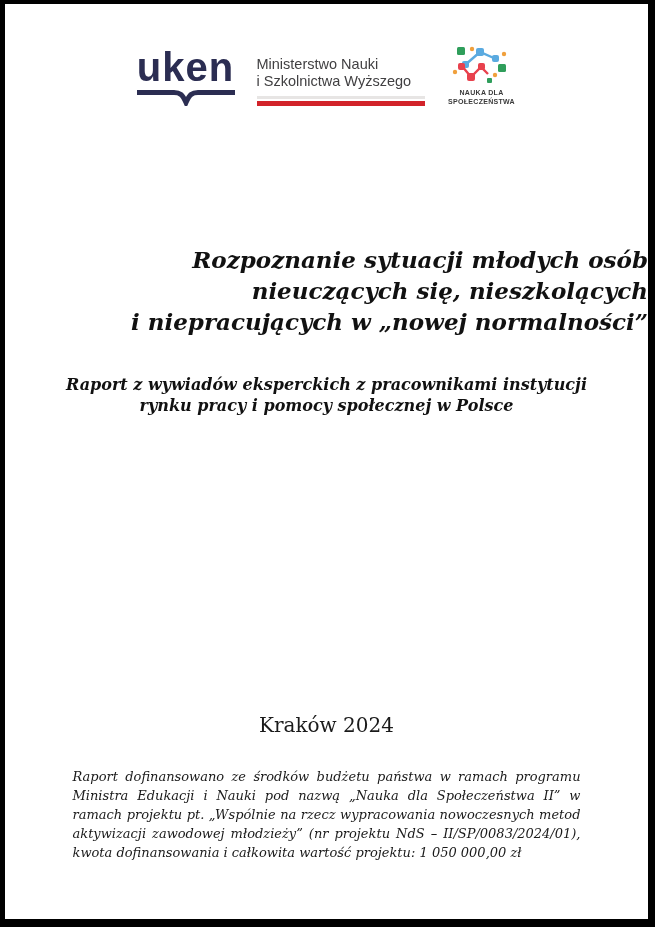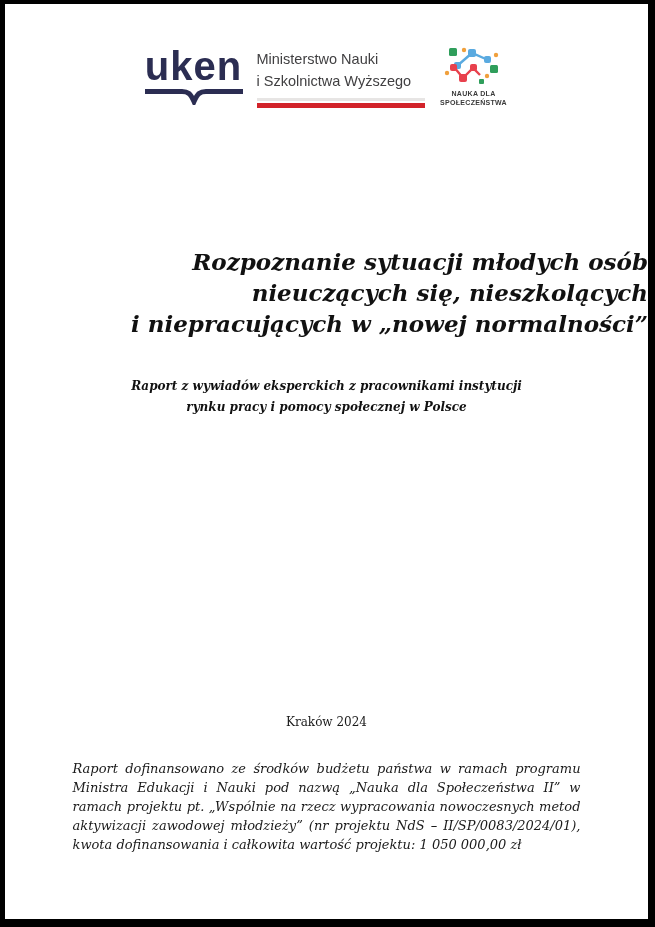--- a/index.html
+++ b/index.html
@@ -16,39 +16,39 @@
     border-width: 4px 7px 8px 5px;
     position: relative;
   }
   .pre { white-space: pre-line; }
 
   
   .header {
     margin-top: 38px;
     display: flex;
     justify-content: center;
-    align-items: center;
-    gap: 12px;
+    align-items: flex-end;
+    gap: 20px;
   }
   .uken-logo { width: 102px; padding-top: 2px; }
   .uken-word {
     font-weight: bold;
     font-size: 40px;
     line-height: 38px;
     letter-spacing: 1px;
     color: #2b2d52;
     text-align: center;
     font-family: "Liberation Sans", sans-serif;
   }
   .uken-book { display: block; margin-top: 3px; }
 
   .ministry { width: 168px; padding-top: 6px; }
   .ministry-name {
     font-size: 14.5px;
-    line-height: 22px;
+    line-height: 17px;
     color: #414042;
   }
   .flag { margin-top: 6px; }
   .flag .stripe-gray { height: 3px; }
   .flag .stripe-space { height: 2px; background: #fff; }
   .flag .stripe-red { height: 5px; }
 
   .nauka { width: 74px; display: flex; flex-direction: column; align-items: center; padding-top: 2px; }
   .nauka-caption {
     margin-top: 3px;
@@ -78,29 +78,29 @@
     font-size: 23px;
     line-height: 31px;
     color: #111;
   }
   .subtitle {
     margin-top: 37px;
     text-align: center;
     font-family: "DejaVu Serif", serif;
     font-style: italic;
     font-weight: bold;
-    font-size: 12px;
+    font-size: 16px;
     line-height: 21px;
     color: #111;
   }
   .place-year {
     margin-top: 297px;
     text-align: center;
     font-family: "DejaVu Serif", serif;
-    font-size: 12px;
+    font-size: 20px;
     color: #1a1a1a;
   }
   .funding-note {
     margin: 30px auto 12px;
     width: 508px;
     text-align: justify;
     font-family: "DejaVu Serif", serif;
     font-style: italic;
     font-size: 13px;
     line-height: 19px;

